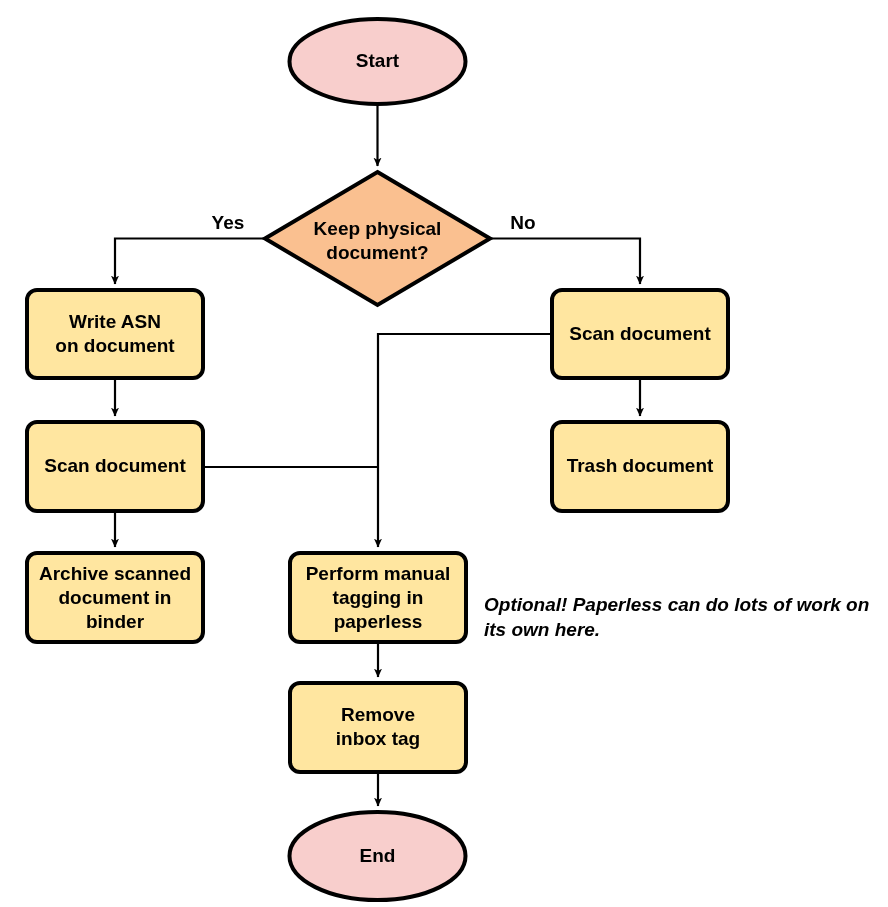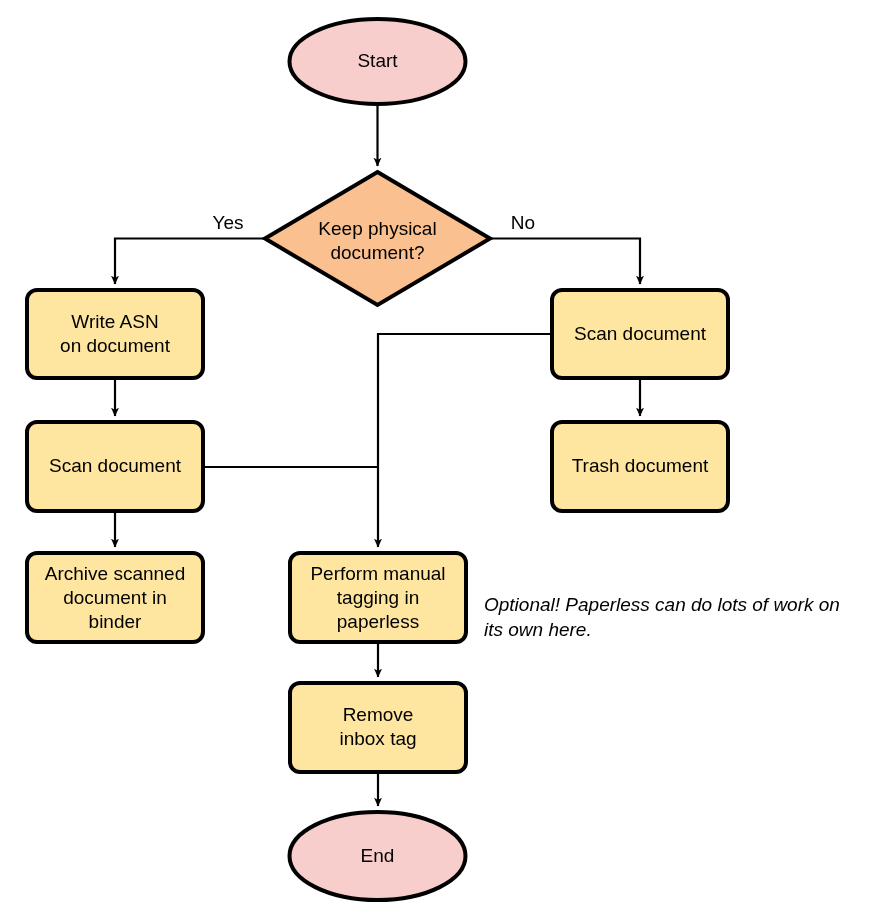--- a/index.html
+++ b/index.html
@@ -10,20 +10,21 @@
   }
   body {
     font-family: "Liberation Sans", sans-serif;
   }
   #canvas {
     position: relative;
     width: 888px;
     height: 907px;
     background: #ffffff;
     overflow: hidden;
+    font-weight: bold;
   }
   #flow-svg {
     position: absolute;
     left: 0;
     top: 0;
     width: 888px;
     height: 907px;
   }
   .node-label {
     font-family: "Liberation Sans", sans-serif;

